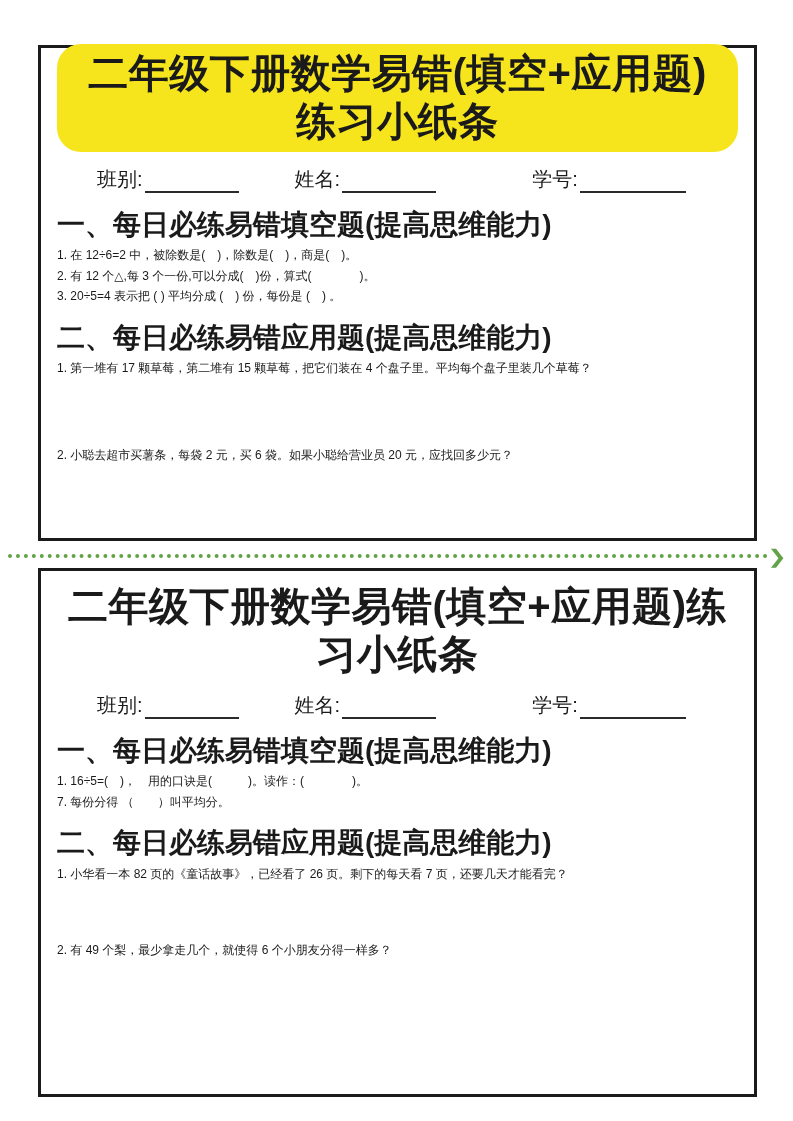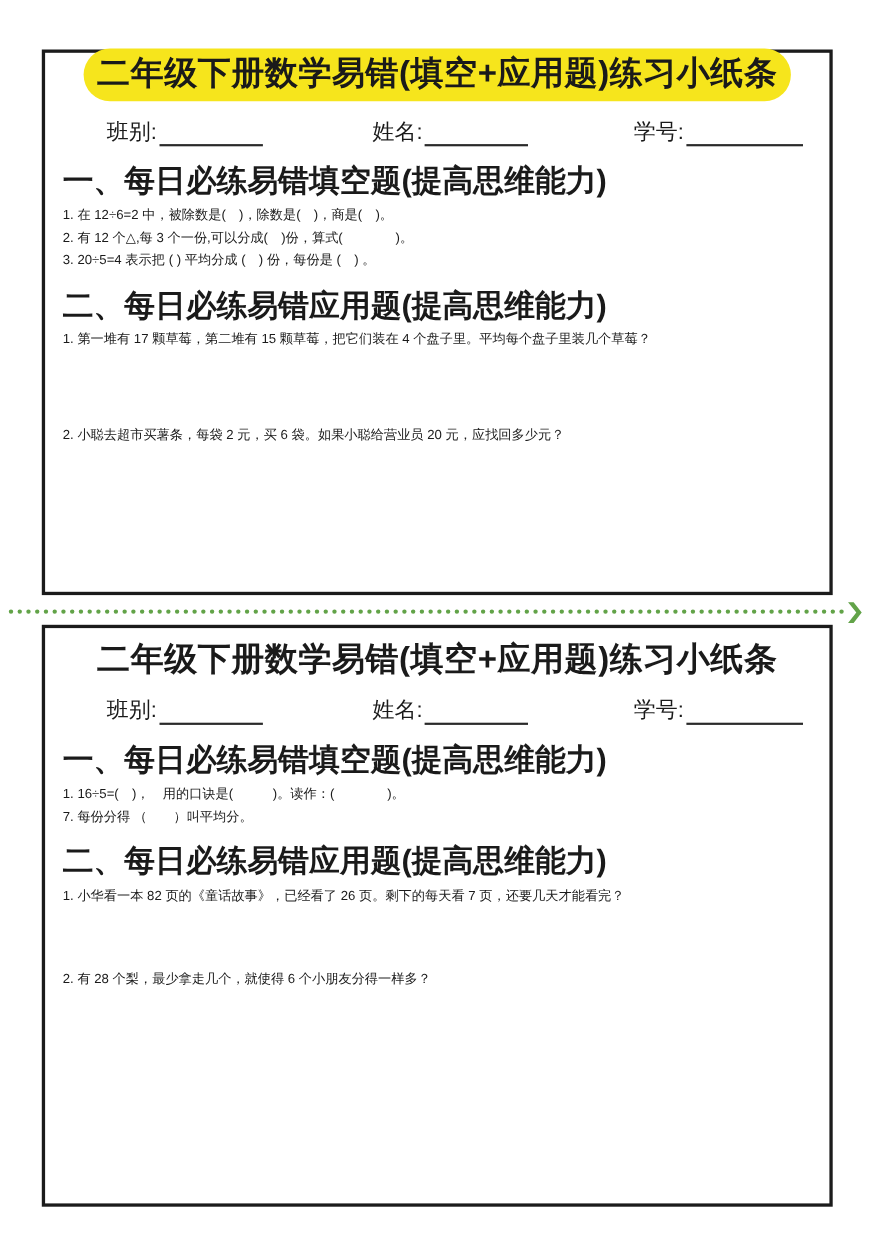--- a/index.html
+++ b/index.html
@@ -18,21 +18,21 @@
     border: 3px solid #1b1b1b;
     background: #ffffff;
     padding: 0 16px;
   }
   .sheet1 { top: 45px; height: 496px; }
   .sheet2 { top: 568px; height: 529px; }
 
   .title-row { text-align: center; }
   .title {
     display: inline-block;
-    font-size: 30px;
+    font-size: 40px;
     font-weight: bold;
     letter-spacing: 0.5px;
     line-height: 1.2;
     border-radius: 24px;
   }
   .title.highlighted {
     background: #f6e51c;
     padding: 5px 12px 7px 12px;
     margin-top: -4px;
   }
@@ -43,21 +43,21 @@
   }
 
   .fields {
     display: flex;
     align-items: flex-end;
     padding-left: 40px;
     margin-top: 14px;
     font-size: 20px;
   }
   .field { display: flex; align-items: flex-end; white-space: nowrap; }
-  .field-gap1 { margin-left: 100px; }
+  .field-gap1 { margin-left: 56px; }
   .field-gap2 { margin-left: 96px; }
   .blank-line {
     display: inline-block;
     width: 94px;
     height: 22px;
     border-bottom: 2px solid #2a2a2a;
     margin-left: 2px;
   }
   .blank-line.wide { width: 106px; }
 
@@ -160,14 +160,14 @@
     </span>
   </div>
 
   <h2 class="section-header">一、每日必练易错填空题(提高思维能力)</h2>
   <p class="question">1. 16÷5=(　)，　用的口诀是(　　　)。读作：(　　　　)。</p>
   <p class="question">7. 每份分得 （　　）叫平均分。</p>
 
   <h2 class="section-header">二、每日必练易错应用题(提高思维能力)</h2>
   <p class="question">1. 小华看一本 82 页的《童话故事》，已经看了 26 页。剩下的每天看 7 页，还要几天才能看完？</p>
   <div class="workspace-gap-2"></div>
-  <p class="question">2. 有 28 个梨，最少拿走几个，就使得 6 个小朋友分得一样多？</p>
+  <p class="question">2. 有 49 个梨，最少拿走几个，就使得 6 个小朋友分得一样多？</p>
 </section>
 
 </body></html>

